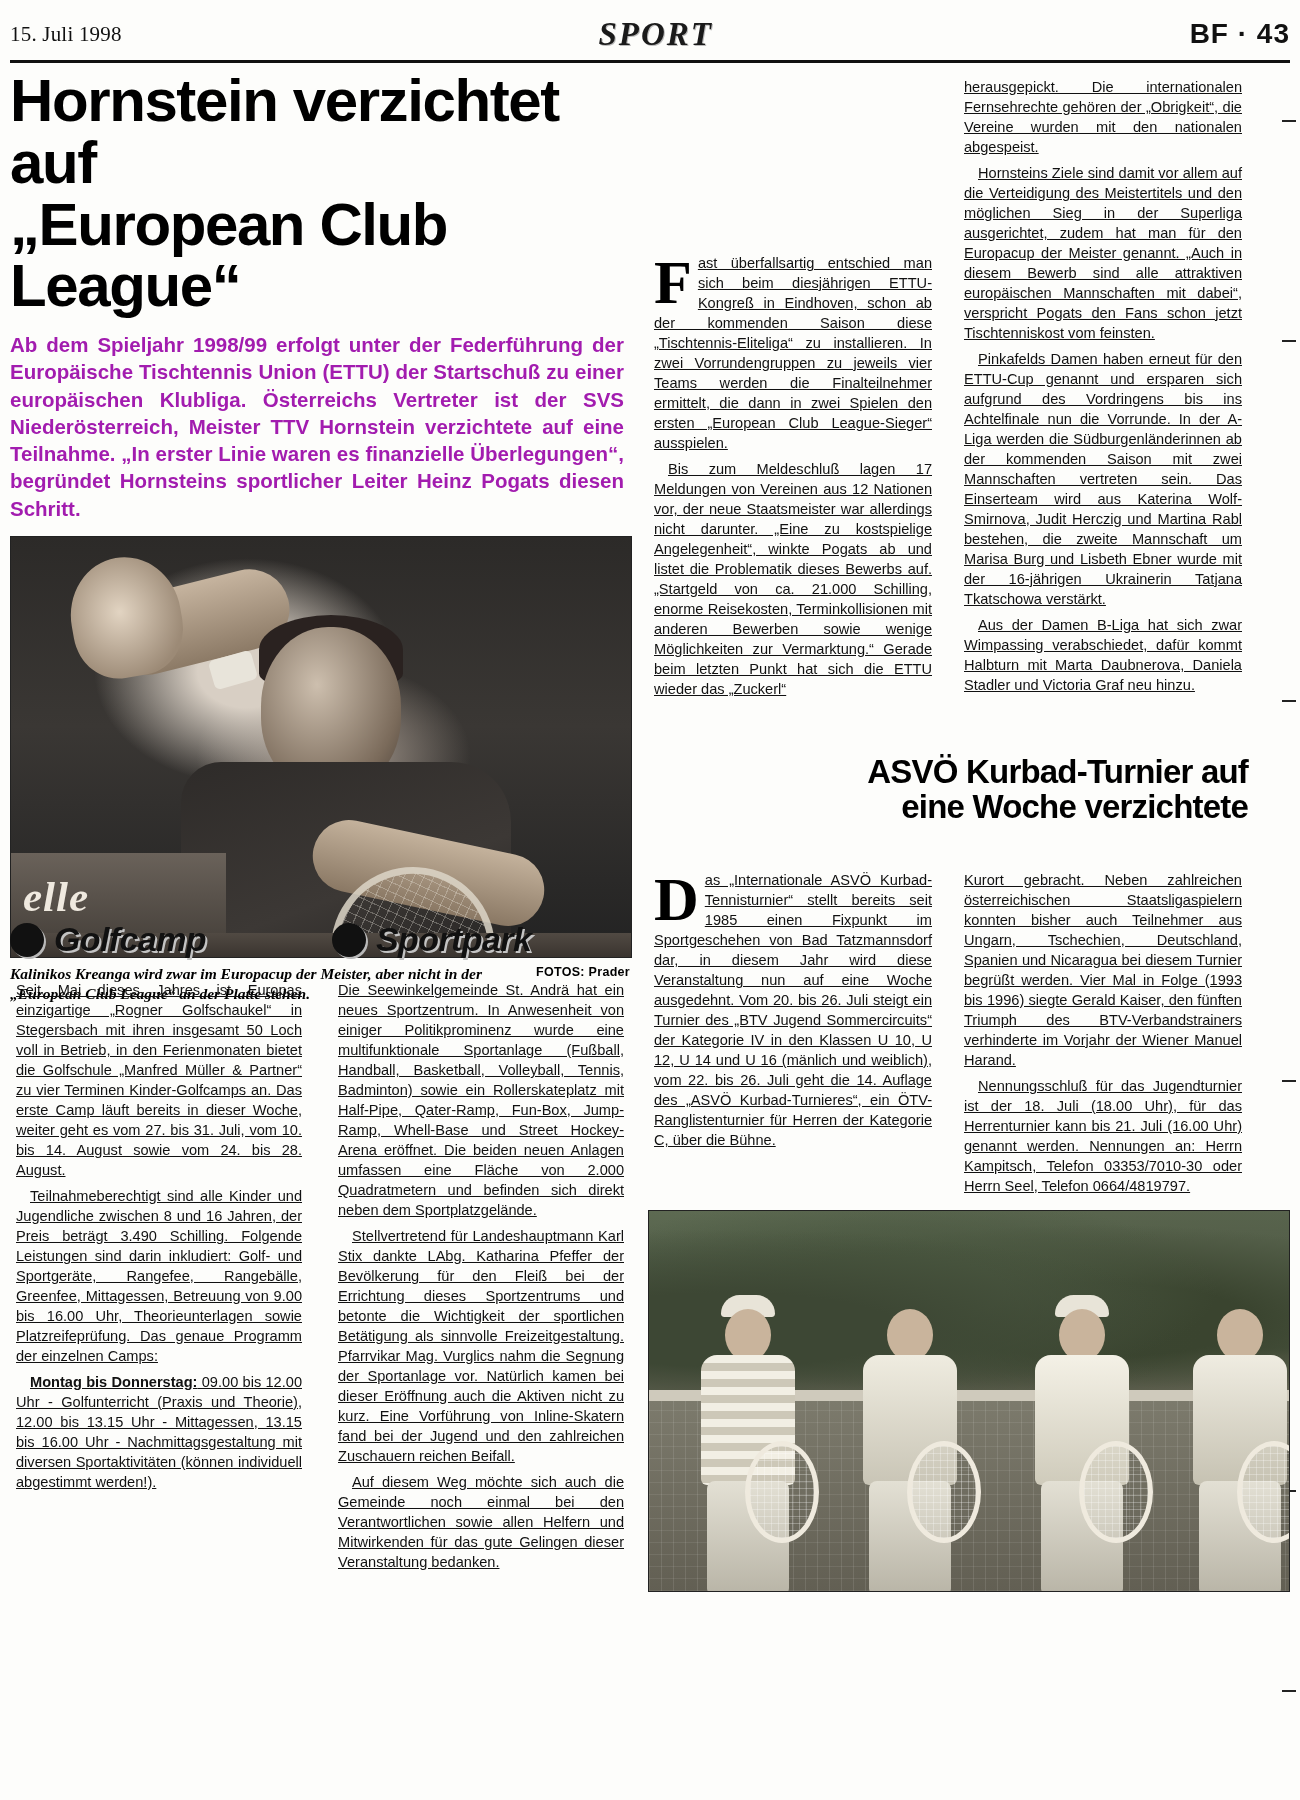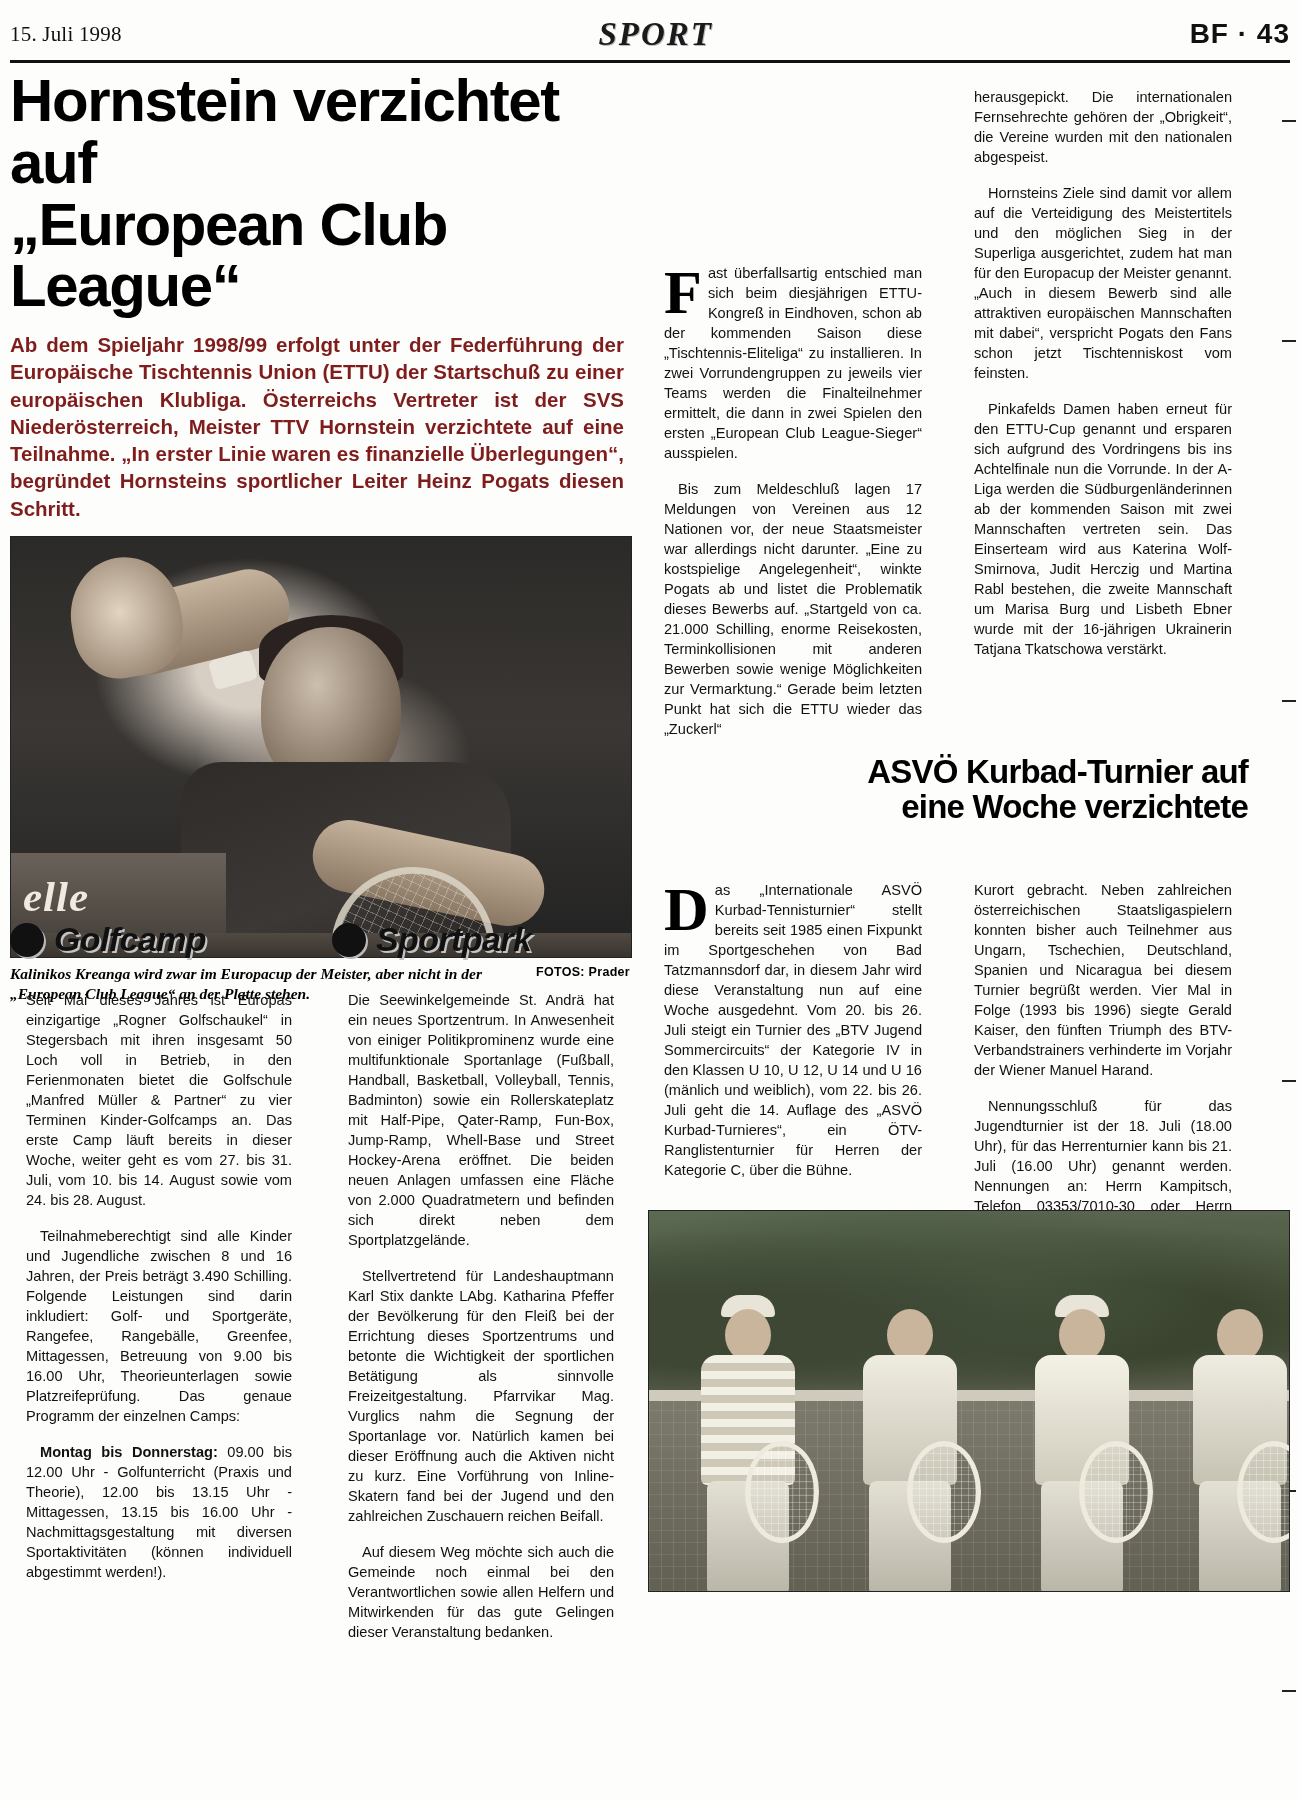--- a/index.html
+++ b/index.html
@@ -76,21 +76,21 @@
     line-height: 1.03;
     letter-spacing: -1.4px;
     color: #000;
     margin: 0 0 14px 0;
   }
   .lead {
     font-family: "Liberation Sans", sans-serif;
     font-weight: bold;
     font-size: 20.5px;
     line-height: 1.33;
-    color: #7f1d1d;
+    color: #a21caf;
     margin: 0 6px 14px 0;
     text-align: justify;
   }
 
   
   .photo {
     position: relative;
     overflow: hidden;
     background: #3a3a3a;
     border: 1px solid #222;
@@ -250,21 +250,21 @@
 
   
   .body-text {
     font-family: "Liberation Sans", sans-serif;
     font-size: 14.6px;
     line-height: 1.37;
     text-align: justify;
     color: #111;
     hyphens: auto;
   }
-  .body-text p { margin: 16px; text-indent: 14px; }
+  .body-text p { margin: 6px; text-indent: 14px; text-decoration: underline; }
   .body-text p.first { text-indent: 0; }
 
   .dropcap-p {
     position: relative;
   }
   .dropcap {
     float: left;
     font-family: "Liberation Serif", serif;
     font-weight: bold;
     font-size: 62px;
@@ -401,20 +401,21 @@
       <p class="first dropcap-p"><span class="dropcap">F</span><span>ast überfallsartig entschied man sich beim diesjährigen ETTU-Kongreß in Eindhoven, schon ab der kommenden Saison diese „Tischtennis-Eliteliga“ zu installieren. In zwei Vorrundengruppen zu jeweils vier Teams werden die Finalteilnehmer ermittelt, die dann in zwei Spielen den ersten „European Club League-Sieger“ ausspielen.</span></p>
       <p>Bis zum Meldeschluß lagen 17 Meldungen von Vereinen aus 12 Nationen vor, der neue Staatsmeister war allerdings nicht darunter. „Eine zu kostspielige Angelegenheit“, winkte Pogats ab und listet die Problematik dieses Bewerbs auf. „Startgeld von ca. 21.000 Schilling, enorme Reisekosten, Terminkollisionen mit anderen Bewerben sowie wenige Möglichkeiten zur Vermarktung.“ Gerade beim letzten Punkt hat sich die ETTU wieder das „Zuckerl“</p>
     </div>
   </div>
 
   <div class="col col-right" style="top:72px; height:600px;">
     <div class="body-text">
       <p class="first">herausgepickt. Die internationalen Fernsehrechte gehören der „Obrigkeit“, die Vereine wurden mit den nationalen abgespeist.</p>
       <p>Hornsteins Ziele sind damit vor allem auf die Verteidigung des Meistertitels und den möglichen Sieg in der Superliga ausgerichtet, zudem hat man für den Europacup der Meister genannt. „Auch in diesem Bewerb sind alle attraktiven europäischen Mannschaften mit dabei“, verspricht Pogats den Fans schon jetzt Tischtenniskost vom feinsten.</p>
       <p>Pinkafelds Damen haben erneut für den ETTU-Cup genannt und ersparen sich aufgrund des Vordringens bis ins Achtelfinale nun die Vorrunde. In der A-Liga werden die Südburgenländerinnen ab der kommenden Saison mit zwei Mannschaften vertreten sein. Das Einserteam wird aus Katerina Wolf-Smirnova, Judit Herczig und Martina Rabl bestehen, die zweite Mannschaft um Marisa Burg und Lisbeth Ebner wurde mit der 16-jährigen Ukrainerin Tatjana Tkatschowa verstärkt.</p>
+      <p>Aus der Damen B-Liga hat sich zwar Wimpassing verabschiedet, dafür kommt Halbturn mit Marta Daubnerova, Daniela Stadler und Victoria Graf neu hinzu.</p>
     </div>
   </div>
 
   <div style="position:absolute; left:648px; width:600px; top:740px;">
     <h2 class="sub-headline">
       <span>ASVÖ Kurbad-Turnier auf</span><br>
       <span>eine Woche verzichtete</span>
     </h2>
   </div>
 

